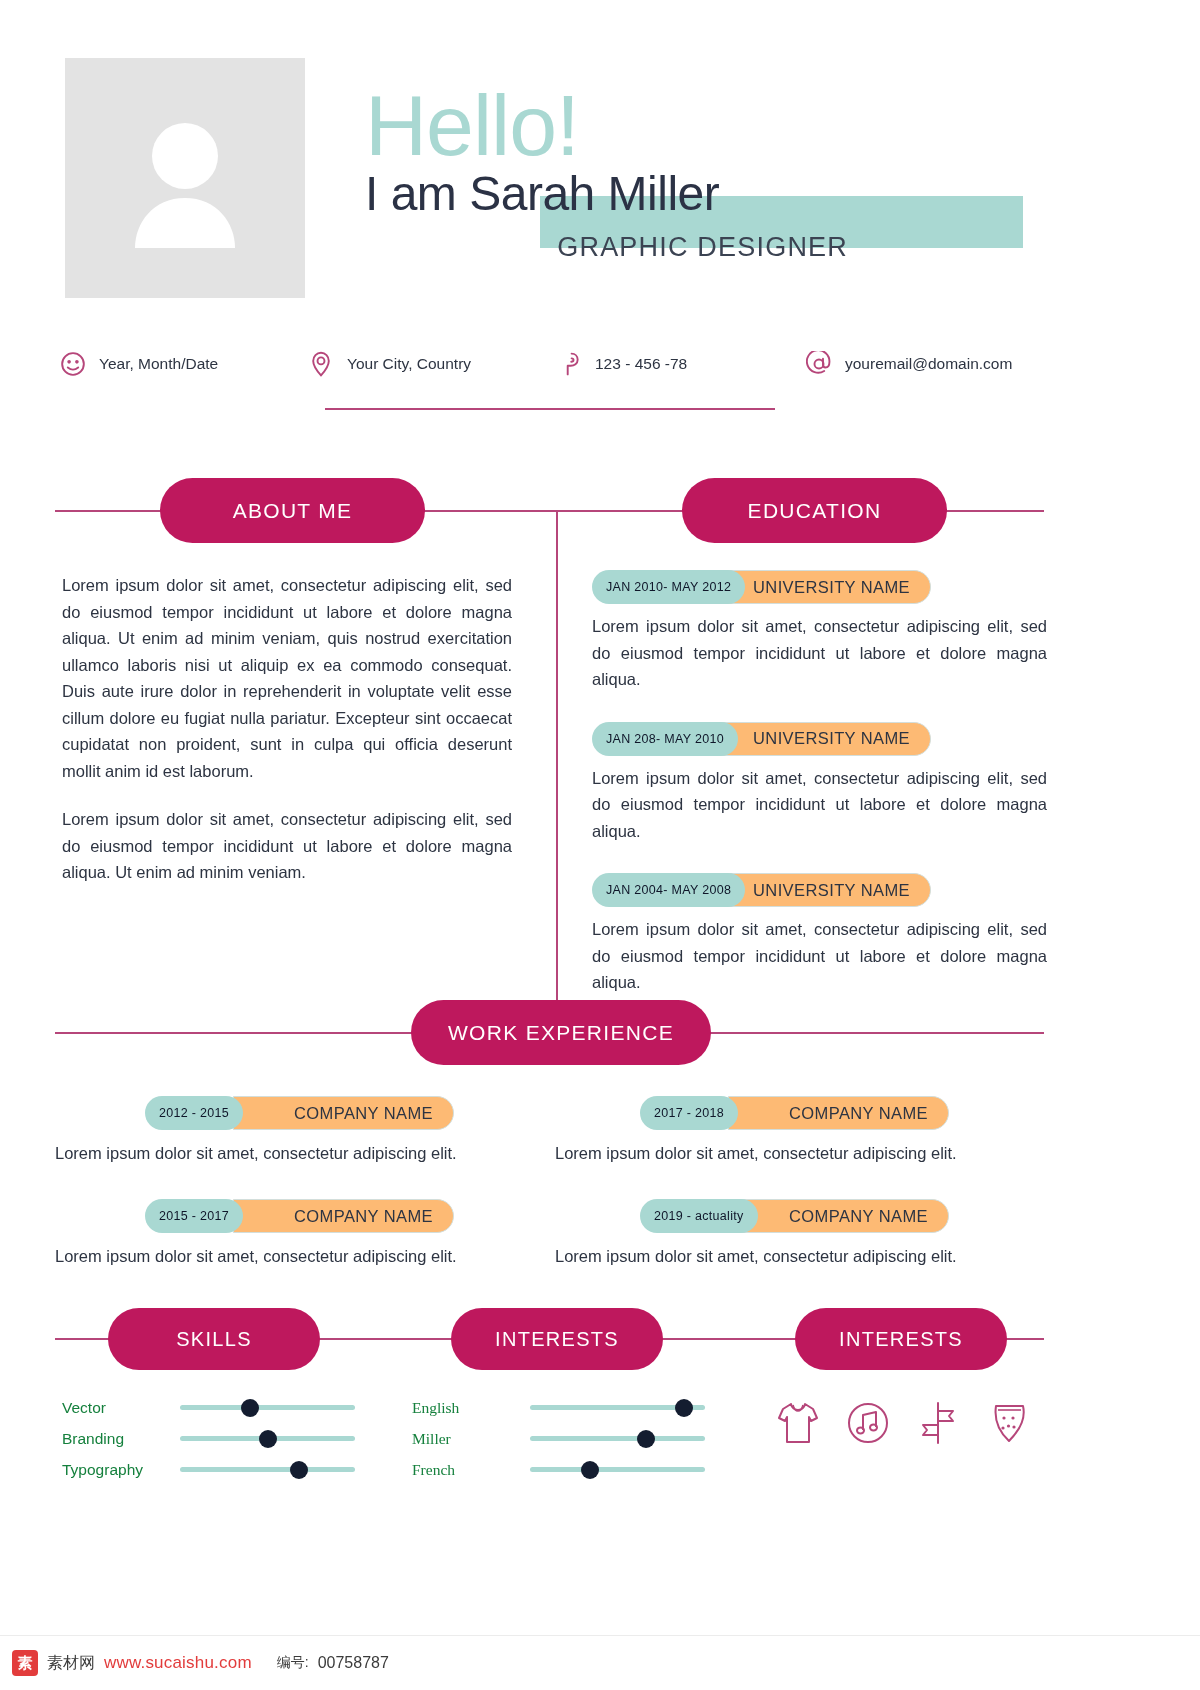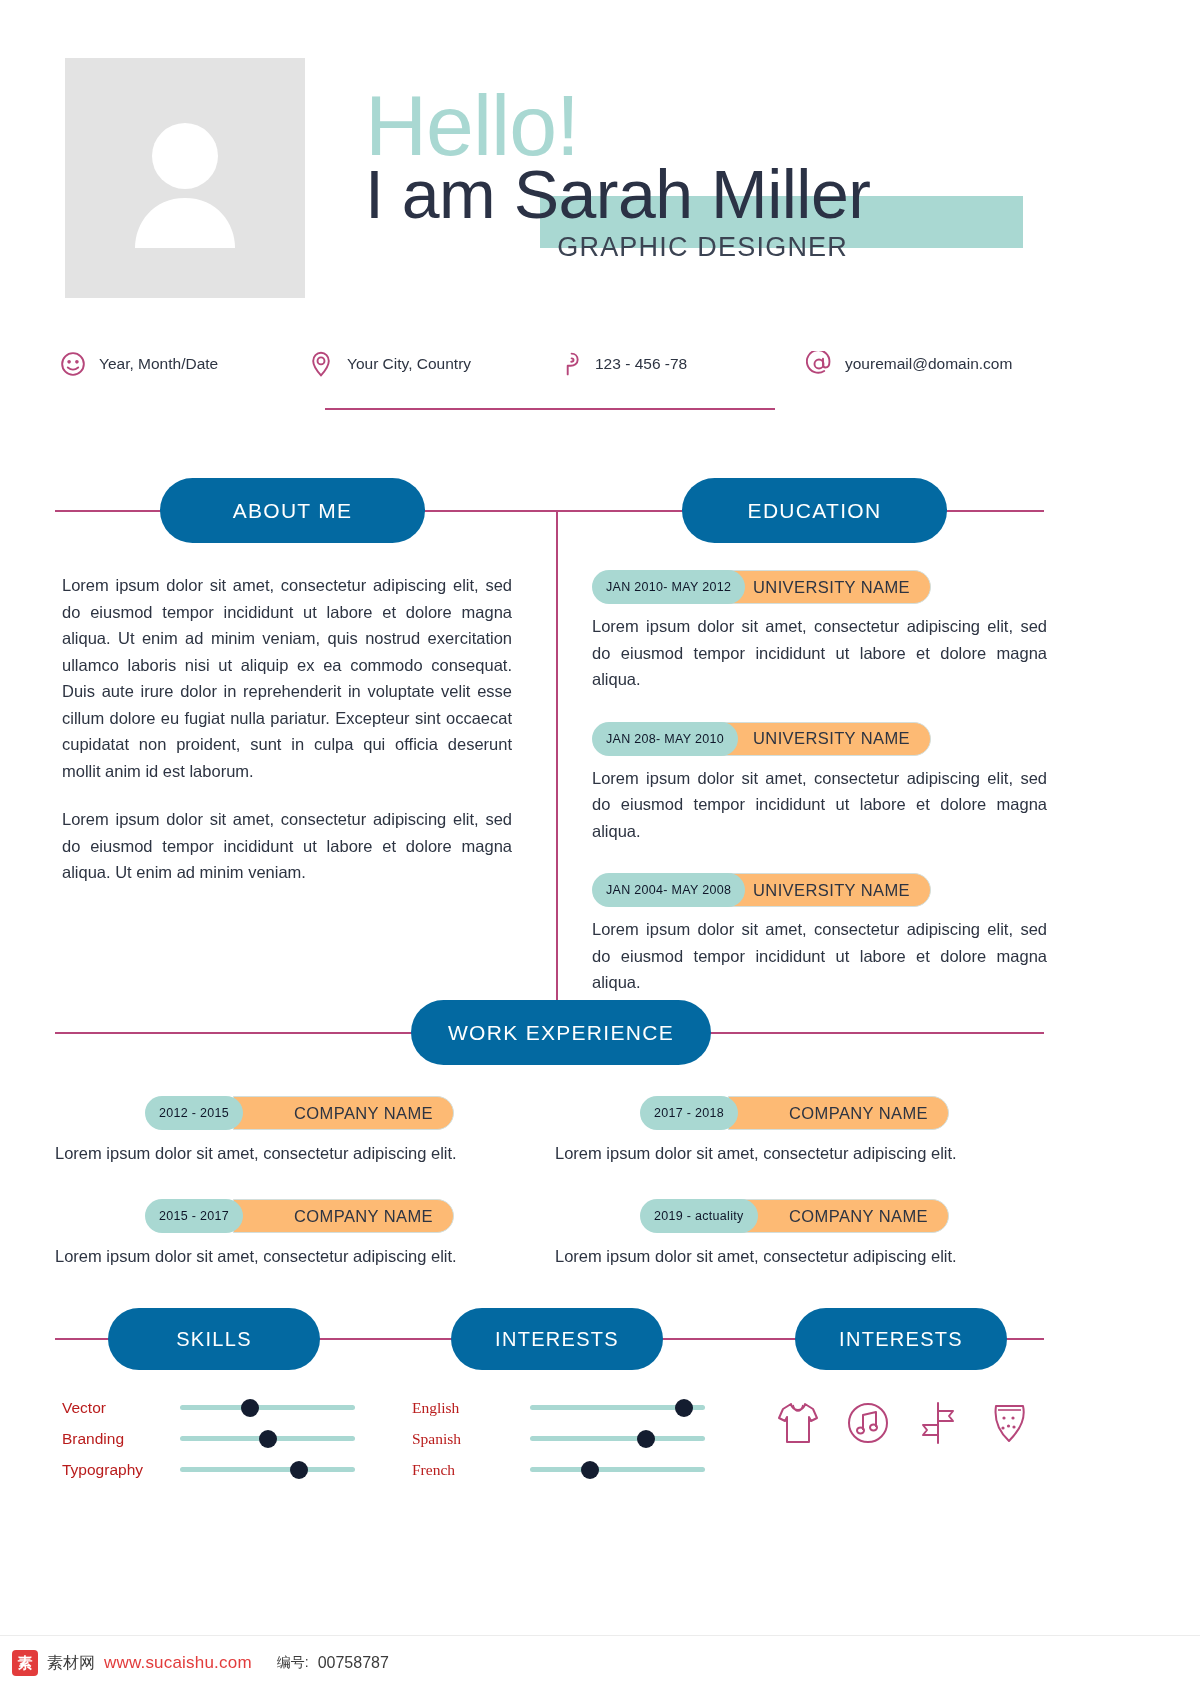--- a/index.html
+++ b/index.html
@@ -56,21 +56,21 @@
     top: 196px;
     width: 483px;
     height: 52px;
     background: #a9d8d2;
   }
 
   .myname {
     position: absolute;
     left: 365px;
     top: 166px;
-    font-size: 68px;
+    font-size: 48px;
     line-height: 56px;
     color: #2b3245;
     font-weight: 400;
     letter-spacing: -0.5px;
   }
 
   .role {
     position: absolute;
     left: 0; top: 232px;
     width: 1023px;
@@ -112,21 +112,21 @@
     left: 325px;
     top: 408px;
     width: 450px;
     height: 2px;
     background: #b6467a;
   }
 
   
   .pill {
     position: absolute;
-    background: #0369a1;
+    background: #be185d;
     border-radius: 40px;
     color: #ffffff;
     display: flex;
     align-items: center;
     justify-content: center;
     letter-spacing: 1.3px;
     z-index: 4;
   }
 
   .rule {
@@ -274,21 +274,21 @@
   #lang-bars   { left: 412px; width: 310px; font-family: Liberation Serif, serif; }
 
   .bar-line {
     display: flex;
     align-items: center;
     height: 31px;
   }
   .bar-label {
     width: 118px;
     font-size: 15.5px;
-    color: #b91c1c;
+    color: #15803d;
     white-space: nowrap;
   }
   .bar-track {
     position: relative;
     width: 175px;
     height: 5px;
     background: #a9d8d2;
     border-radius: 3px;
   }
   .bar-knob {
@@ -511,21 +511,21 @@
     </div>
 
     <div class="bar-group" id="lang-bars">
       <div class="bar-line">
         <span class="bar-label">English</span>
         <span class="bar-track">
           <span class="bar-knob" style="left: 88%;"></span>
         </span>
       </div>
       <div class="bar-line">
-        <span class="bar-label">Spanish</span>
+        <span class="bar-label">Miller</span>
         <span class="bar-track">
           <span class="bar-knob" style="left: 66%;"></span>
         </span>
       </div>
       <div class="bar-line">
         <span class="bar-label">French</span>
         <span class="bar-track">
           <span class="bar-knob" style="left: 34%;"></span>
         </span>
       </div>

